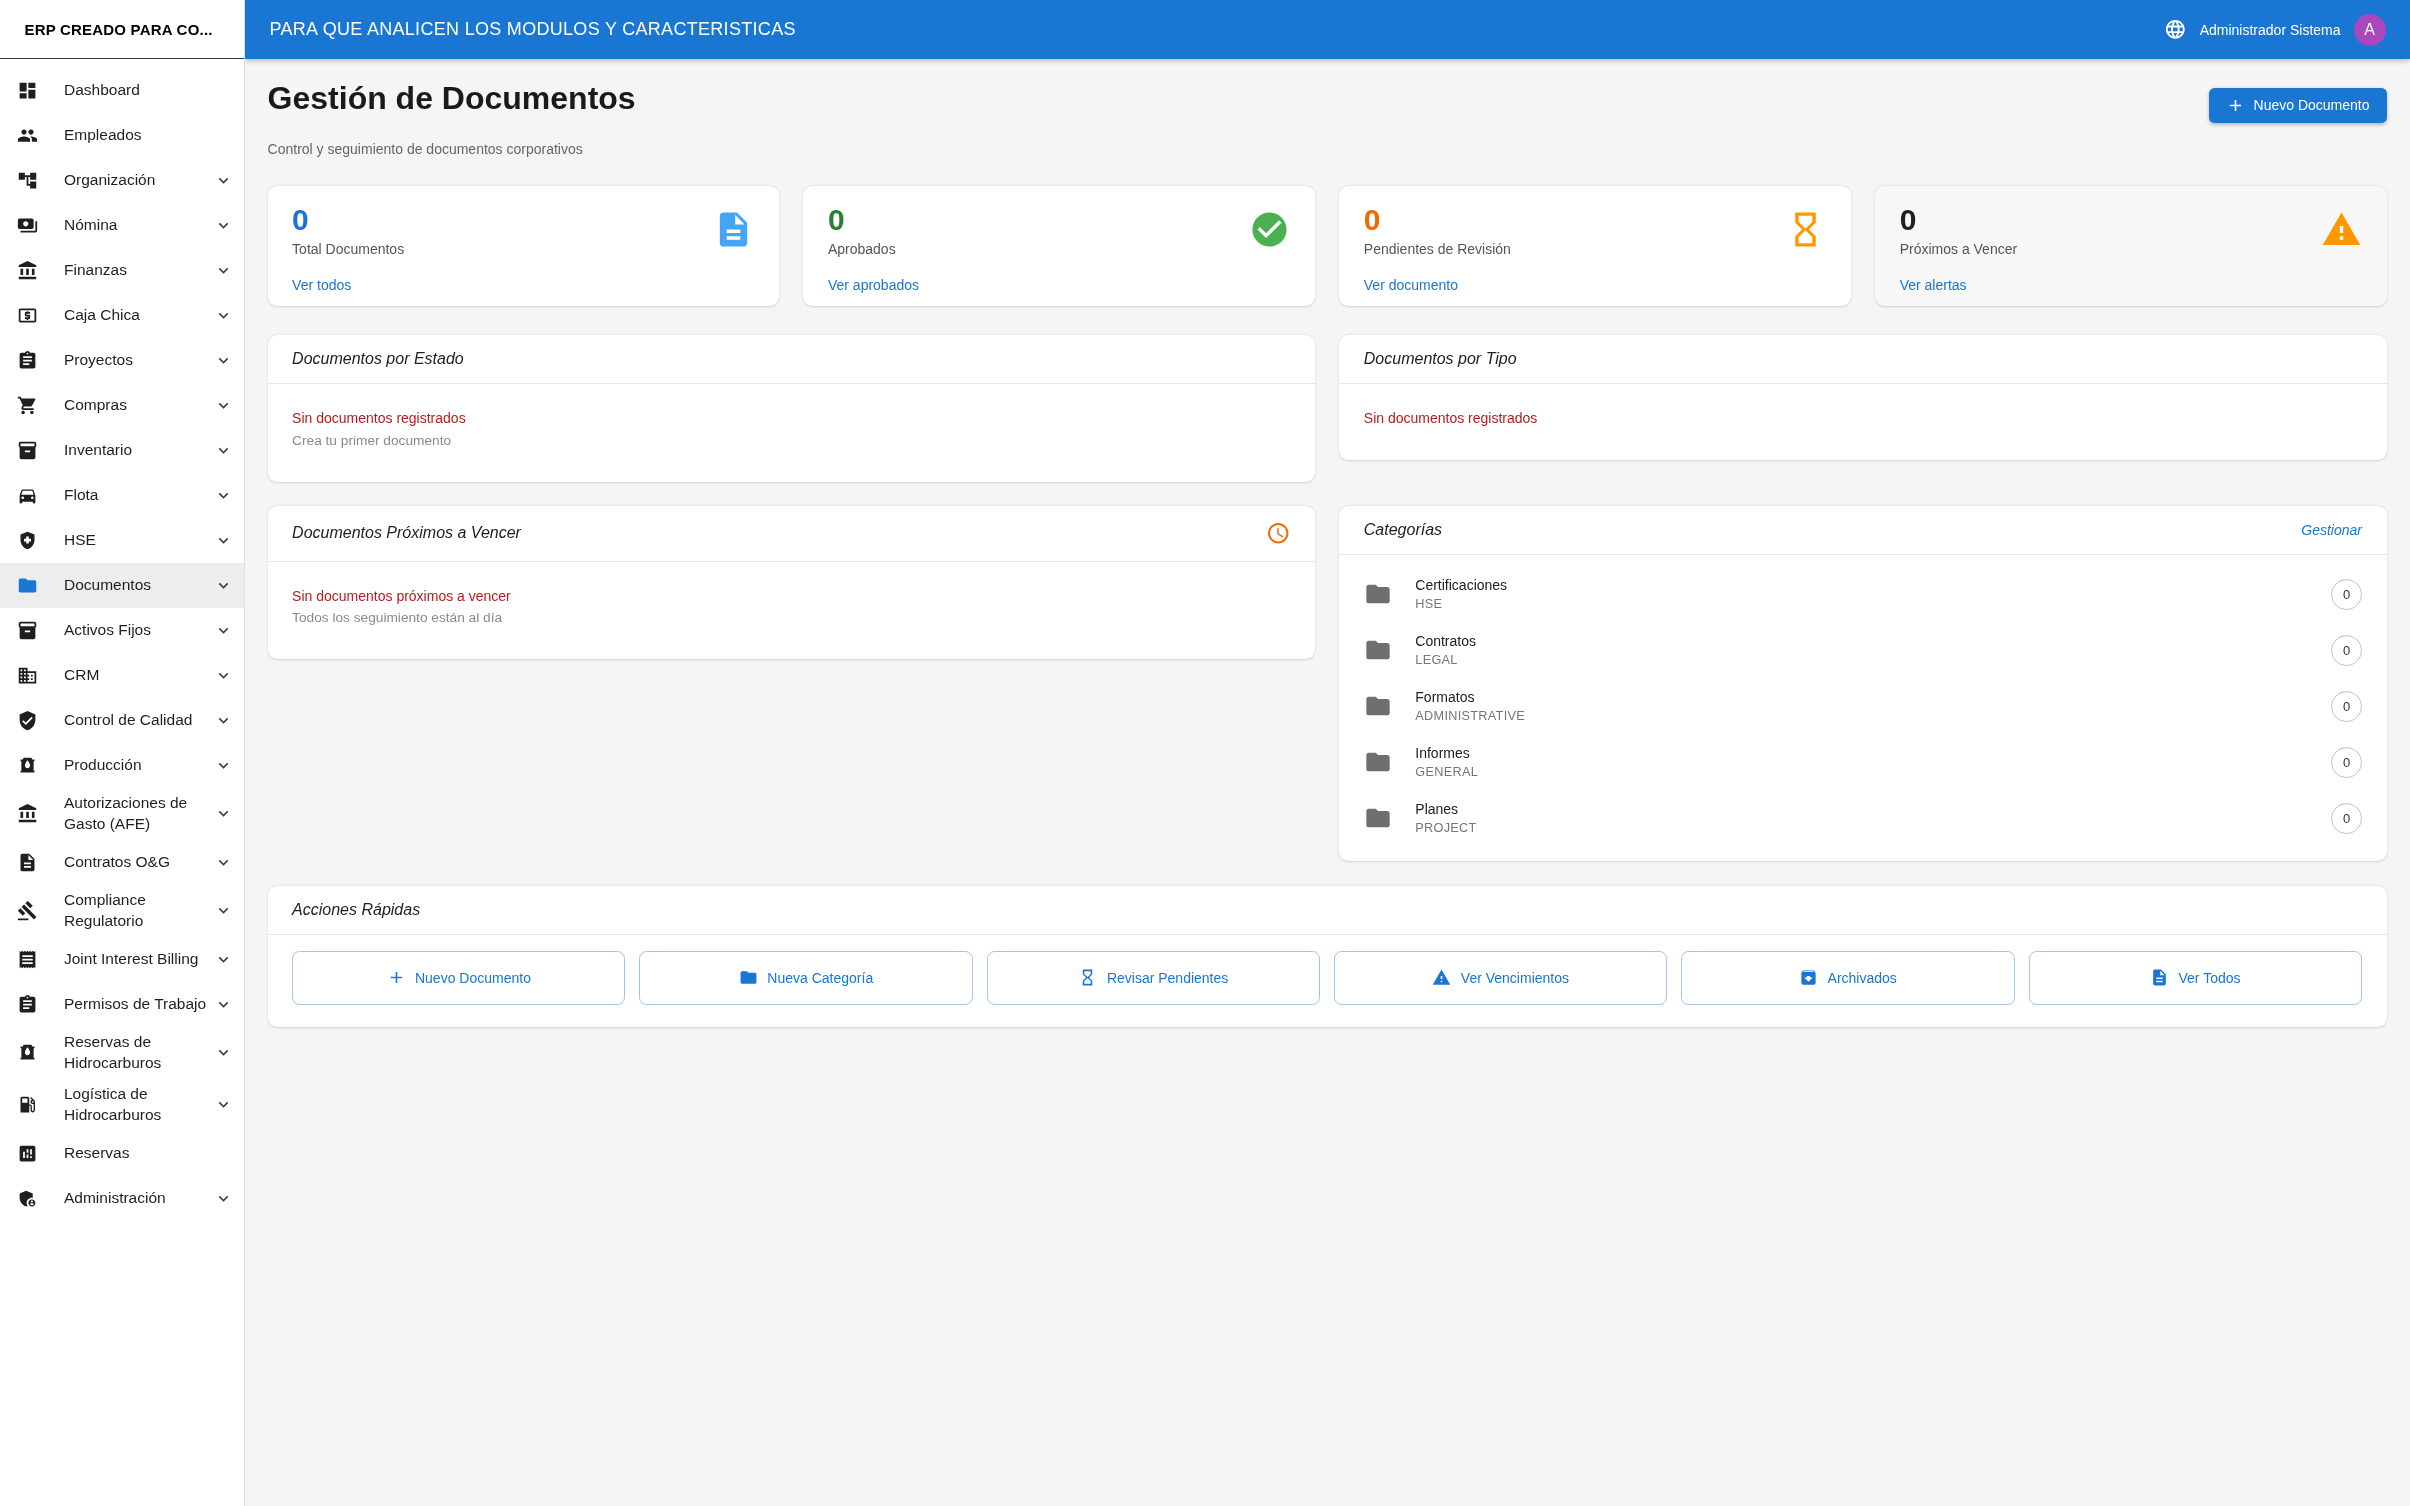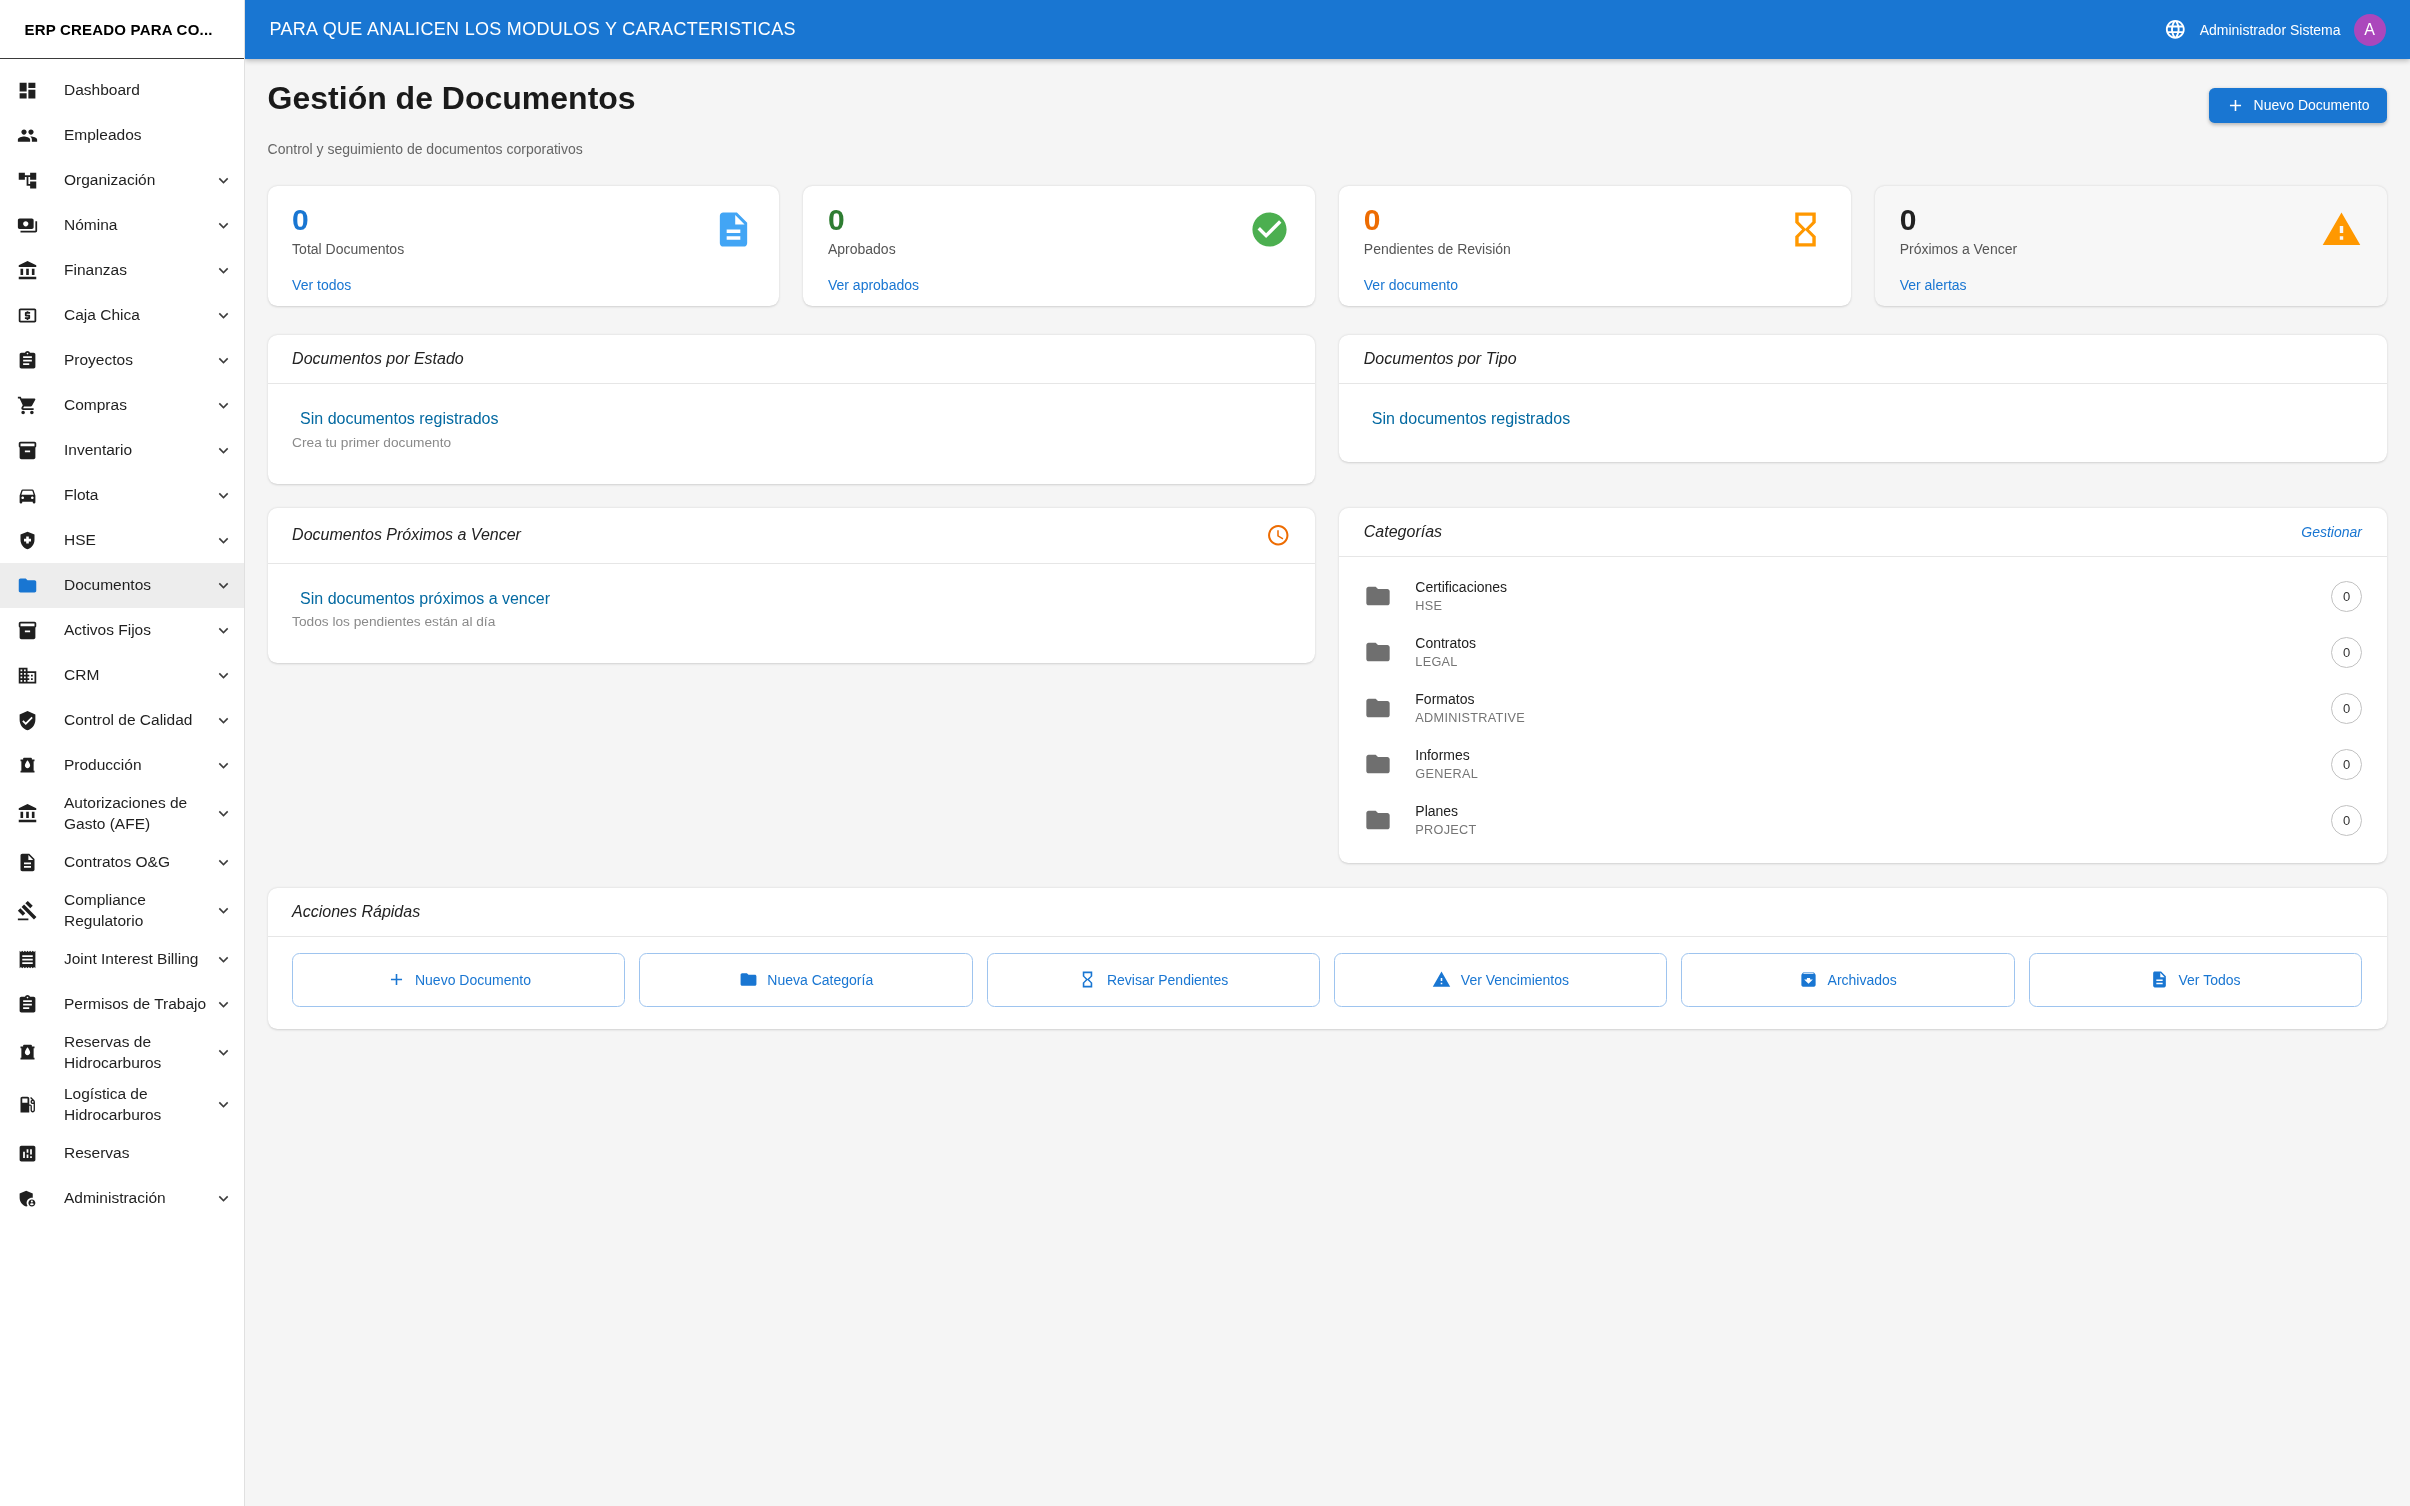--- a/index.html
+++ b/index.html
@@ -56,21 +56,21 @@
   .stat-icon { position:absolute; right:24.5px; top:22.6px; width:41px; height:41px; }
   .stat-link { margin-top:auto; font-size:14px; color:#1976d2; text-decoration:none; cursor:pointer; width:max-content; }
 
   
   .panel-grid { display:grid; grid-template-columns:1fr 1fr; gap:24.5px; margin-top:29px; align-items:start; }
   .panel { background:#fff; border-radius:9.4px; box-shadow:0 0.9px 2.8px rgba(0,0,0,.1),0 0.9px 1.9px rgba(0,0,0,.06); }
   .panel-head { display:flex; align-items:center; justify-content:space-between;
     padding:15px 24.5px; border-bottom:0.9px solid #e6e6e6;font-style:italic; }
   .panel-title { font-size:16px; color:#222; }
   .panel-body { padding:26px 24.5px 34px 24.5px; }
-  .empty-primary { font-size:16px; color:#0369a1;margin-left:8px; }
+  .empty-primary { font-size:14px; color:#b91c1c; }
   .empty-secondary { font-size:13.7px; color:#8a8a8a; margin-top:6.6px; }
   .clock-ic { width:24.5px; height:24.5px; color:#ed6c02; }
   .link { font-size:14px; color:#1976d2; cursor:pointer; text-decoration:none; }
 
   
   .cat-list { padding:11.3px 0 15px 0; }
   .cat-row { display:flex; align-items:center; padding:9.4px 24.5px; min-height:56px; cursor:pointer; }
   .cat-row .folder { width:28px; height:28px; color:#6f6f6f; flex:0 0 28px; }
   .cat-text { margin-left:23.5px; }
   .cat-name { font-size:14px; color:#212121; }
@@ -489,21 +489,21 @@
 
     <div class="panel">
       <div class="panel-head">
         <div class="panel-title">Documentos Próximos a Vencer</div>
         <svg class="ic clock-ic" viewBox="0 0 26 26" width="24.5" height="24.5">
             <use href="#i-clock"></use>
           </svg>
       </div>
       <div class="panel-body">
         <div class="empty-primary">Sin documentos próximos a vencer</div>
-        <div class="empty-secondary">Todos los pendientes están al día</div>
+        <div class="empty-secondary">Todos los seguimiento están al día</div>
       </div>
     </div>
 
     <div class="panel">
       <div class="panel-head">
         <div class="panel-title">Categorías</div>
         <a class="link">Gestionar</a>
       </div>
       <div class="cat-list">
         <div class="cat-row">

